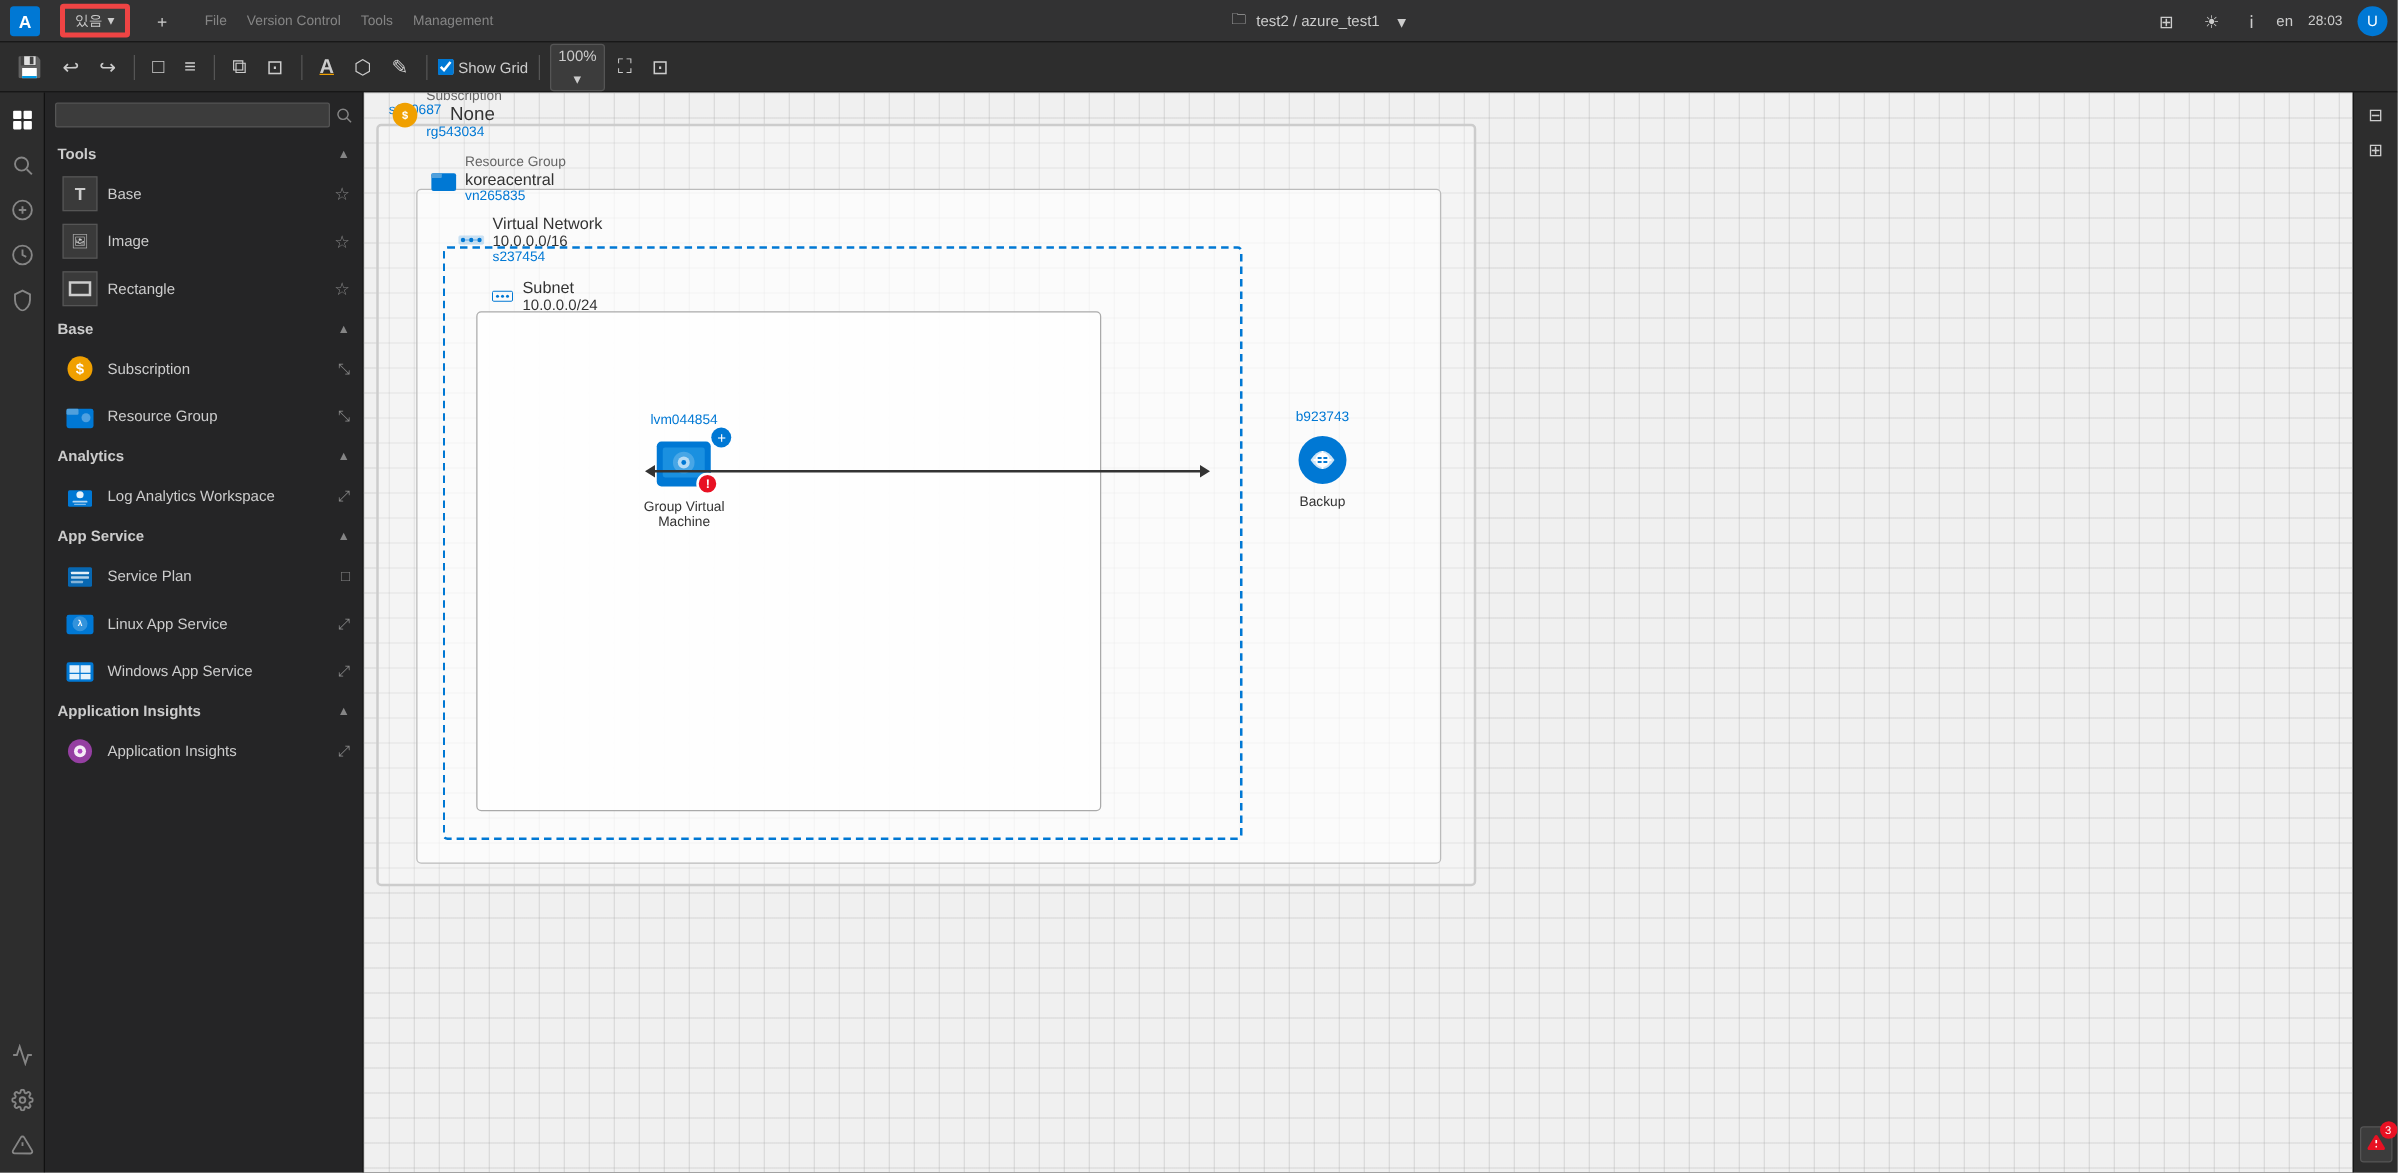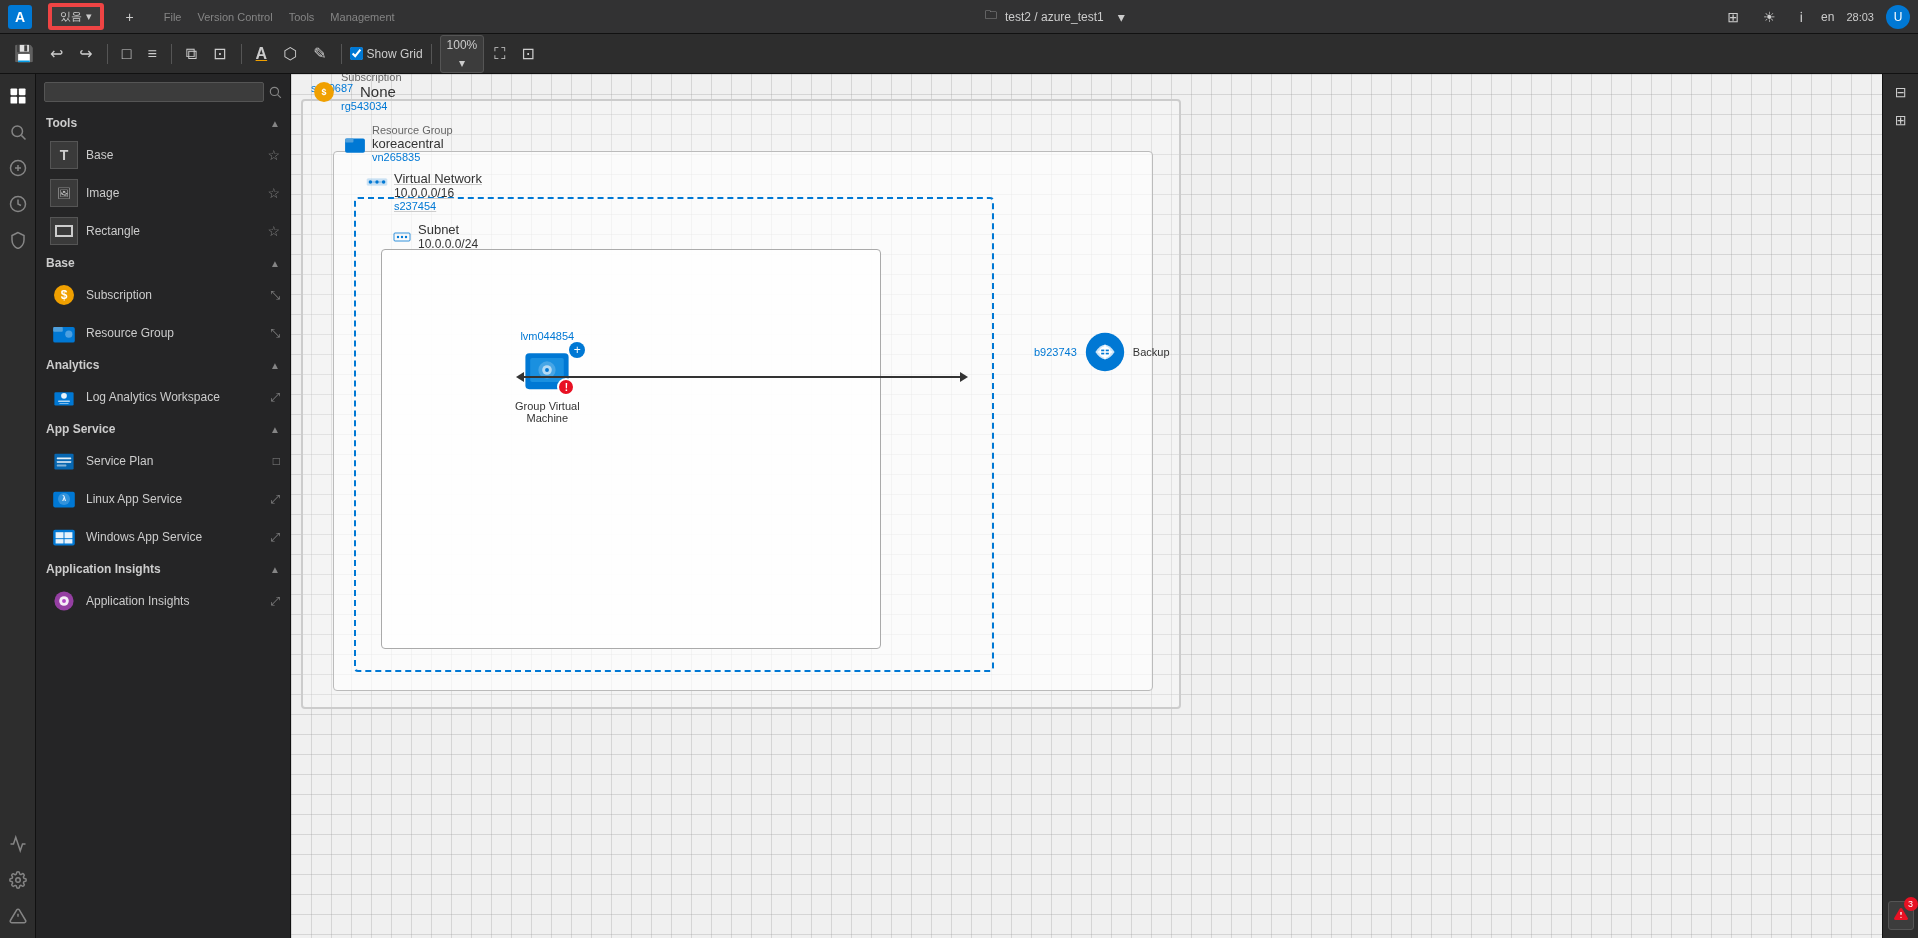--- a/index.html
+++ b/index.html
@@ -443,21 +443,21 @@
             </svg>
           <div>
             <div style="font-size:11px;color:#666;">Resource Group</div>
             <div style="font-size:13px;color:#333;font-weight:500;">koreacentral</div>
             <div style="font-size:11px;color:#0078d4;">vn265835</div>
           </div>
         </div>
 
         <div style="position:absolute;top:45px;left:20px;width:640px;height:475px;border:2px dashed #0078d4;border-radius:4px;">
 
-          <div style="position:absolute;top:-28px;left:10px;display:flex;align-items:flex-start;gap:6px;text-decoration:underline;">
+          <div style="position:absolute;top:-28px;left:10px;display:flex;align-items:center;gap:6px;">
             <svg width="22" height="22" viewBox="0 0 100 100">
               <rect x="5" y="35" width="90" height="30" rx="4" fill="#0078d4" opacity="0.2" stroke="#0078d4" stroke-width="3"></rect>
               <circle cx="20" cy="50" r="8" fill="#0078d4"></circle>
               <circle cx="50" cy="50" r="8" fill="#0078d4"></circle>
               <circle cx="80" cy="50" r="8" fill="#0078d4"></circle>
               <line x1="28" y1="50" x2="42" y2="50" stroke="#0078d4" stroke-width="2"></line>
               <line x1="58" y1="50" x2="72" y2="50" stroke="#0078d4" stroke-width="2"></line>
             </svg>
             <div>
               <div style="font-size:13px;color:#333;font-weight:500;">Virtual Network</div>
@@ -502,21 +502,21 @@
               </div>
             </div>
           </div>
         </div>
 
         <div style="position:absolute;top:224px;left:188px;width:440px;height:2px;background:#333;">
           <div style="position:absolute;left:-6px;top:-4px;width:0;height:0;border-top:5px solid transparent;border-bottom:5px solid transparent;border-right:8px solid #333;"></div>
           <div style="position:absolute;right:-6px;top:-4px;width:0;height:0;border-top:5px solid transparent;border-bottom:5px solid transparent;border-left:8px solid #333;"></div>
         </div>
 
-        <div style="position:absolute;top:176px;left:700px;display:flex;flex-direction:row;align-items:center;gap:4px;">
+        <div style="position:absolute;top:176px;left:700px;display:flex;flex-direction:column;align-items:center;gap:4px;">
           <div style="font-size:11px;color:#0078d4;">b923743</div>
           <div style="width:48px;height:48px;">
             <svg width="48" height="48" viewBox="0 0 100 100">
               <circle cx="50" cy="50" r="40" fill="#0078d4"></circle>
               <path d="M30 50 Q50 20 70 50 Q50 80 30 50Z" fill="white" opacity="0.8"></path>
               <circle cx="50" cy="50" r="12" fill="white"></circle>
               <path d="M42 45 L58 45 L58 55 L42 55 Z" fill="#0078d4"></path>
               <path d="M50 35 L50 65 M35 50 L65 50" stroke="white" stroke-width="3"></path>
             </svg>
           </div>

